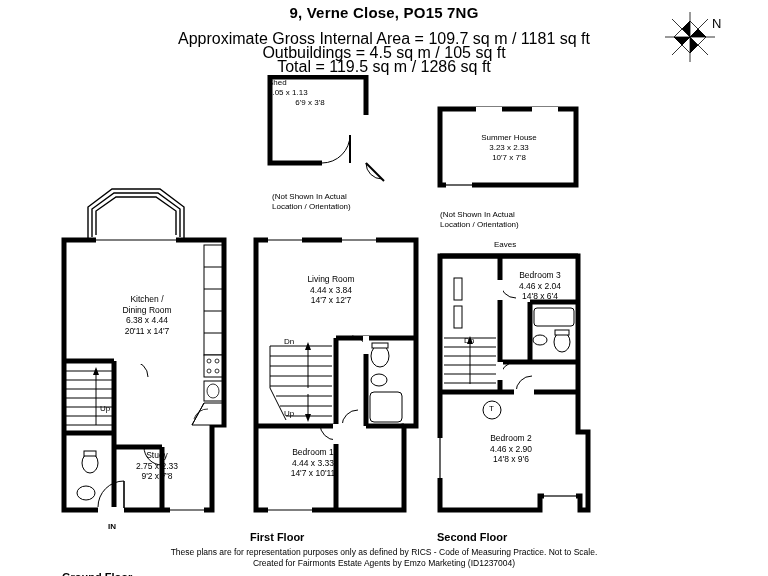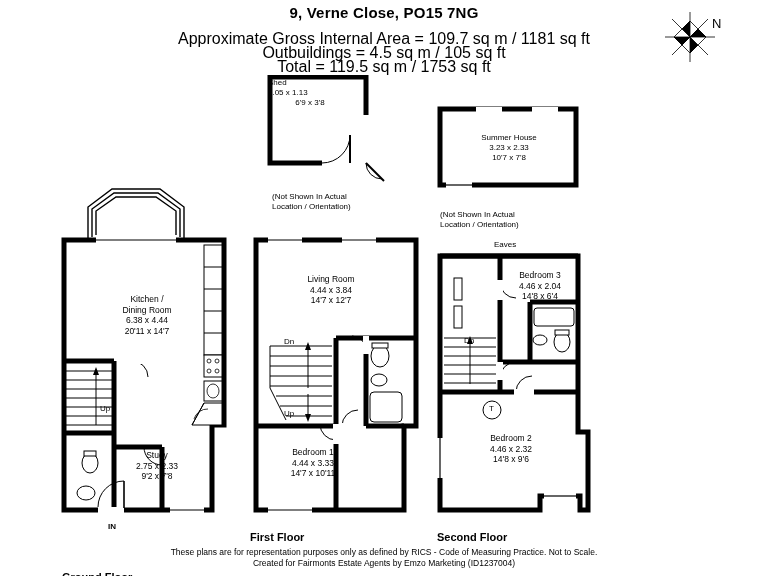--- a/index.html
+++ b/index.html
@@ -72,21 +72,21 @@
   #foot2 { top: 558px; }
   #inlabel { font-size: 8px; font-weight: bold; }
   svg { display: block; }
 </style>
 </head>
 <body>
 
 <div class="abs" id="title">9, Verne Close, PO15 7NG</div>
 <div class="abs summary" id="sum1">Approximate Gross Internal Area = 109.7 sq m / 1181 sq ft</div>
 <div class="abs summary" id="sum2">Outbuildings = 4.5 sq m / 105 sq ft</div>
-<div class="abs summary" id="sum3">Total = 119.5 sq m / 1753 sq ft</div>
+<div class="abs summary" id="sum3">Total = 119.5 sq m / 1286 sq ft</div>
 
 <div class="abs" id="compass">
   <svg width="70" height="58" viewBox="0 0 70 58">
     <g fill="#000" stroke="#000" stroke-width="0.8">
       <polygon points="30,29 22,21 30,13 38,21" fill="#fff"></polygon>
       <polygon points="30,29 22,21 30,13" fill="#000"></polygon>
       <polygon points="30,29 38,37 30,45 22,37" fill="#fff"></polygon>
       <polygon points="30,29 38,37 30,45" fill="#000"></polygon>
       <polygon points="30,29 22,37 14,29 22,21" fill="#fff"></polygon>
       <polygon points="30,29 22,37 14,29" fill="#000"></polygon>
@@ -359,21 +359,21 @@
     </g>
   </svg>
 </div>
 <div class="abs room" style="left:490px; top:270px; width:100px;">
   <div class="nm">Bedroom 3</div>
   <div>4.46 x 2.04</div>
   <div>14'8 x 6'4</div>
 </div>
 <div class="abs room" style="left:456px; top:433px; width:110px;">
   <div class="nm">Bedroom 2</div>
-  <div>4.46 x 2.32</div>
+  <div>4.46 x 2.90</div>
   <div>14'8 x 9'6</div>
 </div>
 <div class="abs lbl" style="left:464px; top:336px;">Dn</div>
 <div class="abs lbl" style="left:494px; top:240px;">Eaves</div>
 <div class="abs lbl" style="left:489px; top:404px;">T</div>
 <div class="abs floorlabel" style="left:437px; top:531px;">Second Floor</div>
 
 <div class="abs footer" id="foot1">These plans are for representation purposes only as defined by RICS - Code of Measuring Practice. Not to Scale.</div>
 <div class="abs footer" id="foot2">Created for Fairmonts Estate Agents by Emzo Marketing (ID1237004)</div>
 

